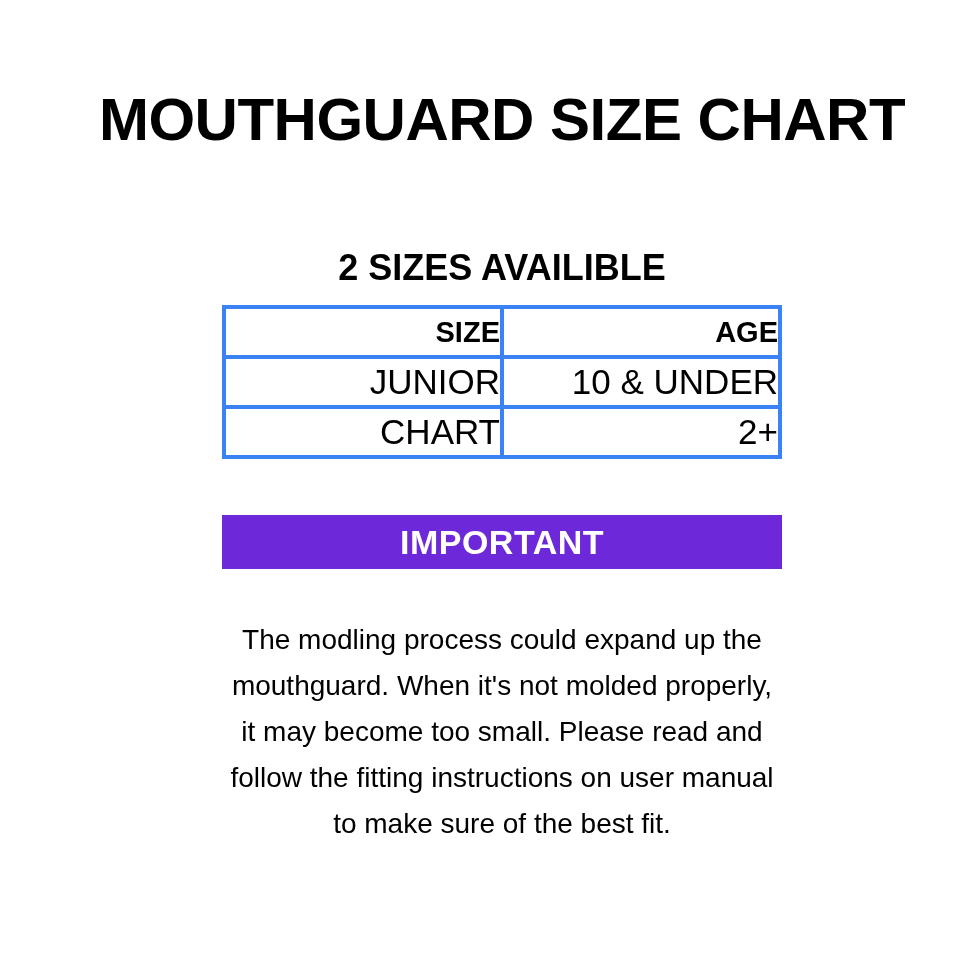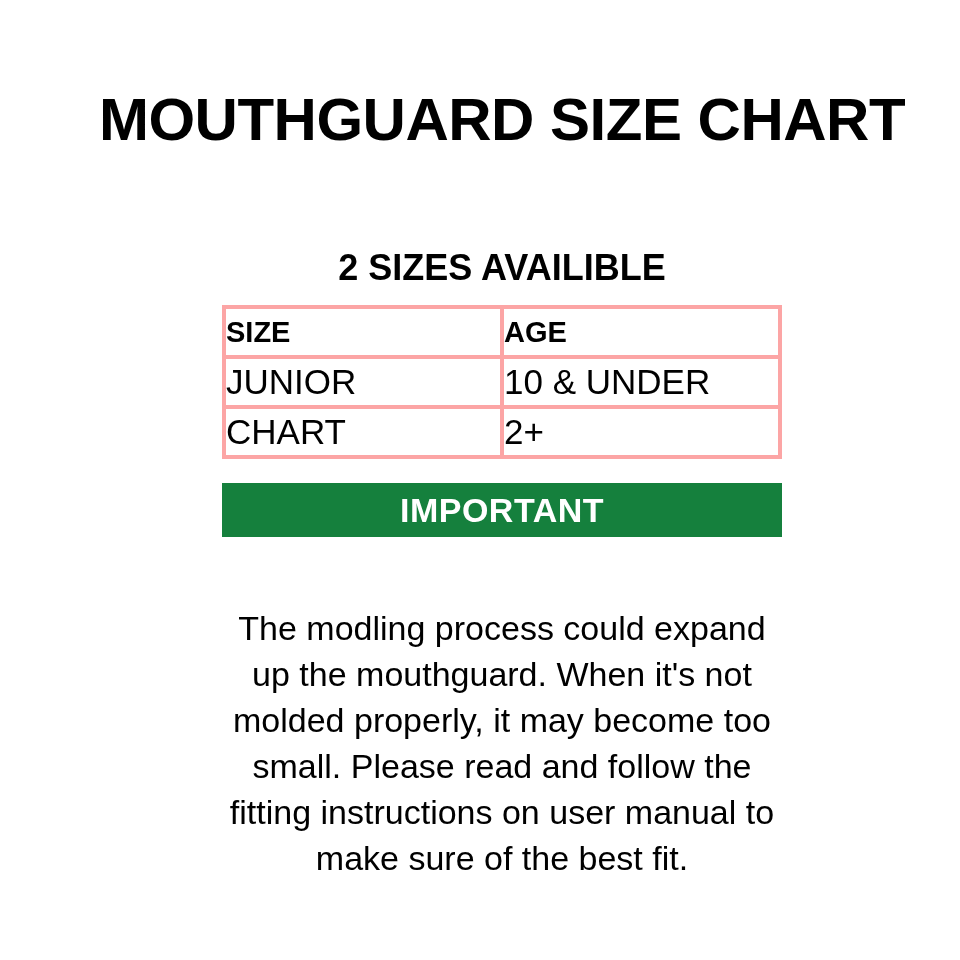--- a/index.html
+++ b/index.html
@@ -46,57 +46,57 @@
     letter-spacing: 0px;
   }
 
   .size-table {
     margin-top: 16px;
     border-collapse: collapse;
     width: 560px;
     table-layout: fixed;
   }
   .size-table td, .size-table th {
-    border: 4px solid #fca5a5;
-    text-align: left;
+    border: 4px solid #3b82f6;
+    text-align: right;
     color: #000000;
     padding: 0;
     height: 46px;
     line-height: 46px;
   }
   .size-table .hdr {
     font-size: 29px;
     font-weight: bold;
   }
   .size-table .cell {
     font-size: 35px;
     font-weight: normal;
   }
 
   .important-bar {
-    margin-top: 24px;
+    margin-top: 56px;
     width: 560px;
     height: 54px;
-    background: #15803d;
+    background: #6d28d9;
     display: flex;
     align-items: center;
     justify-content: center;
   }
   .important-bar .label {
     color: #ffffff;
     font-size: 34px;
     font-weight: bold;
     letter-spacing: 0.5px;
   }
 
   .body-text {
-    margin-top: 68px;
+    margin-top: 48px;
     width: 560px;
     text-align: center;
-    font-size: 34px;
+    font-size: 28px;
     line-height: 46px;
     color: #000000;
     font-weight: normal;
   }
 </style>
 </head>
 <body>
 
 <div class="page">
 

